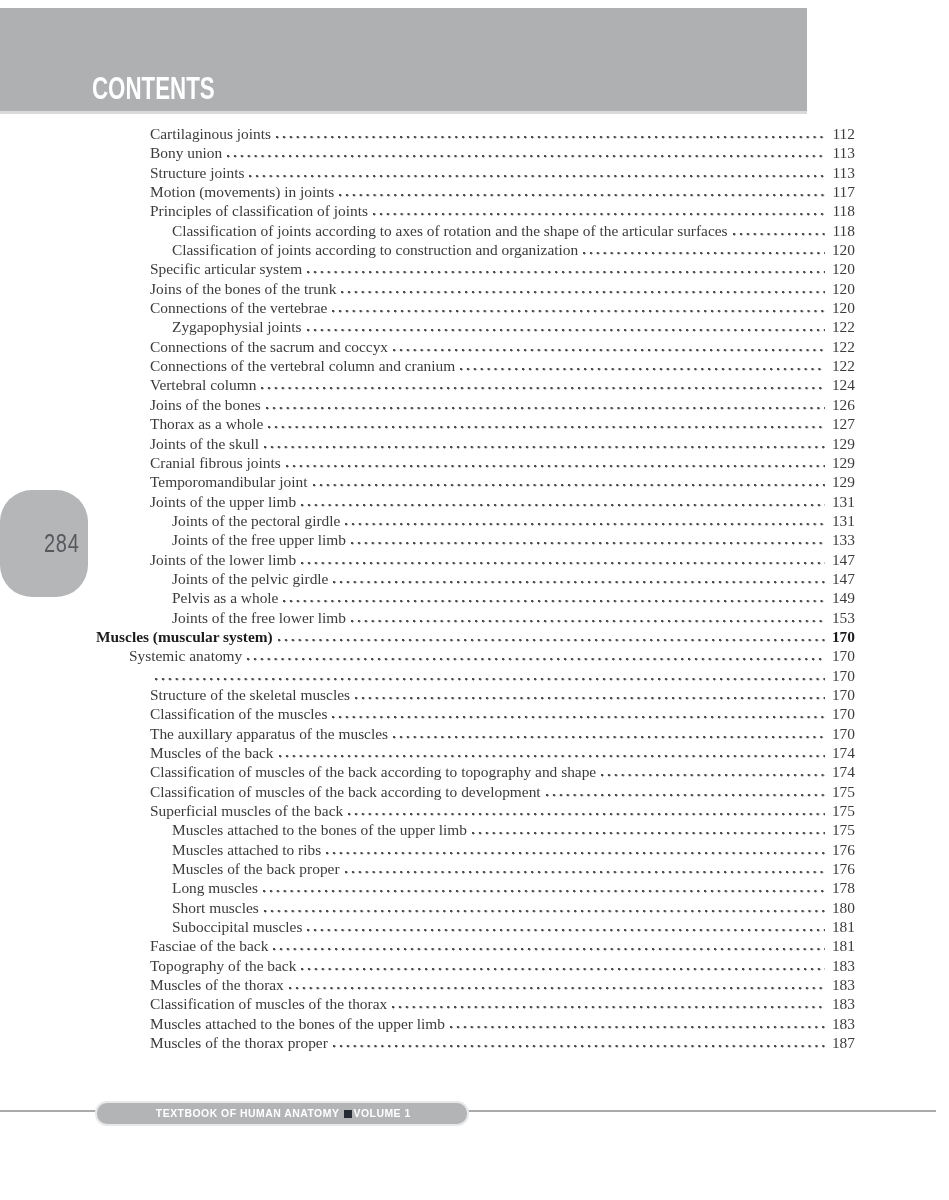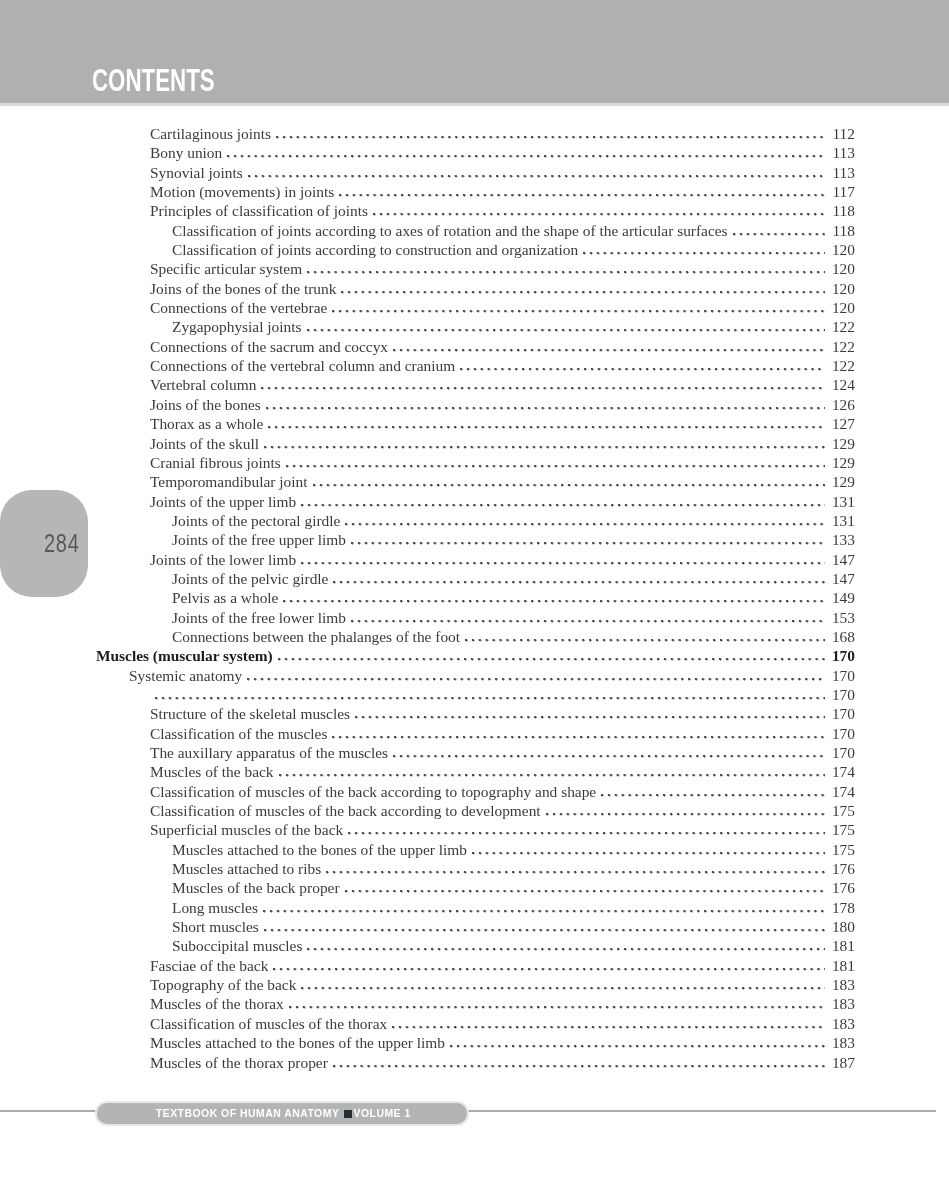--- a/index.html
+++ b/index.html
@@ -15,21 +15,21 @@
     --footer-pill-text:#ffffff;
     --footer-square:#272b33;
   }
   html,body{margin:0;padding:0;}
   body{
     width:949px;height:1200px;position:relative;overflow:hidden;
     background:#ffffff;font-family:"Liberation Serif",serif;
   }
   
   .banner{
-    position:absolute;top:0;left:0;width:949px;height:103px;
+    position:absolute;top:8px;left:0;width:807px;height:103px;
     background:var(--banner);border-bottom:3px solid var(--banner-edge);
   }
   .banner .title{
     position:absolute;left:92px;bottom:7px;margin:0;
     color:#fff;font-family:"Liberation Sans",sans-serif;font-weight:bold;
     font-size:31px;line-height:1;letter-spacing:0;
     transform:scaleX(.72);transform-origin:left bottom;white-space:nowrap;
   }
   
   .toc{
@@ -98,21 +98,21 @@
       <span class="label">Cartilaginous joints</span>
       <span class="leader"></span>
       <span class="pagenum">112</span>
     </div>
     <div class="row lvl2">
       <span class="label">Bony union</span>
       <span class="leader"></span>
       <span class="pagenum">113</span>
     </div>
     <div class="row lvl2">
-      <span class="label">Synovial joints</span>
+      <span class="label">Structure joints</span>
       <span class="leader"></span>
       <span class="pagenum">113</span>
     </div>
     <div class="row lvl2">
       <span class="label">Motion (movements) in joints</span>
       <span class="leader"></span>
       <span class="pagenum">117</span>
     </div>
     <div class="row lvl2">
       <span class="label">Principles of classification of joints</span>
@@ -216,25 +216,20 @@
     </div>
     <div class="row lvl3">
       <span class="label">Pelvis as a whole</span>
       <span class="leader"></span>
       <span class="pagenum">149</span>
     </div>
     <div class="row lvl3">
       <span class="label">Joints of the free lower limb</span>
       <span class="leader"></span>
       <span class="pagenum">153</span>
-    </div>
-    <div class="row lvl3">
-      <span class="label">Connections between the phalanges of the foot</span>
-      <span class="leader"></span>
-      <span class="pagenum">168</span>
     </div>
     <div class="row lvl0 bold">
       <span class="label">Muscles (muscular system)</span>
       <span class="leader"></span>
       <span class="pagenum">170</span>
     </div>
     <div class="row lvl1">
       <span class="label">Systemic anatomy</span>
       <span class="leader"></span>
       <span class="pagenum">170</span>

